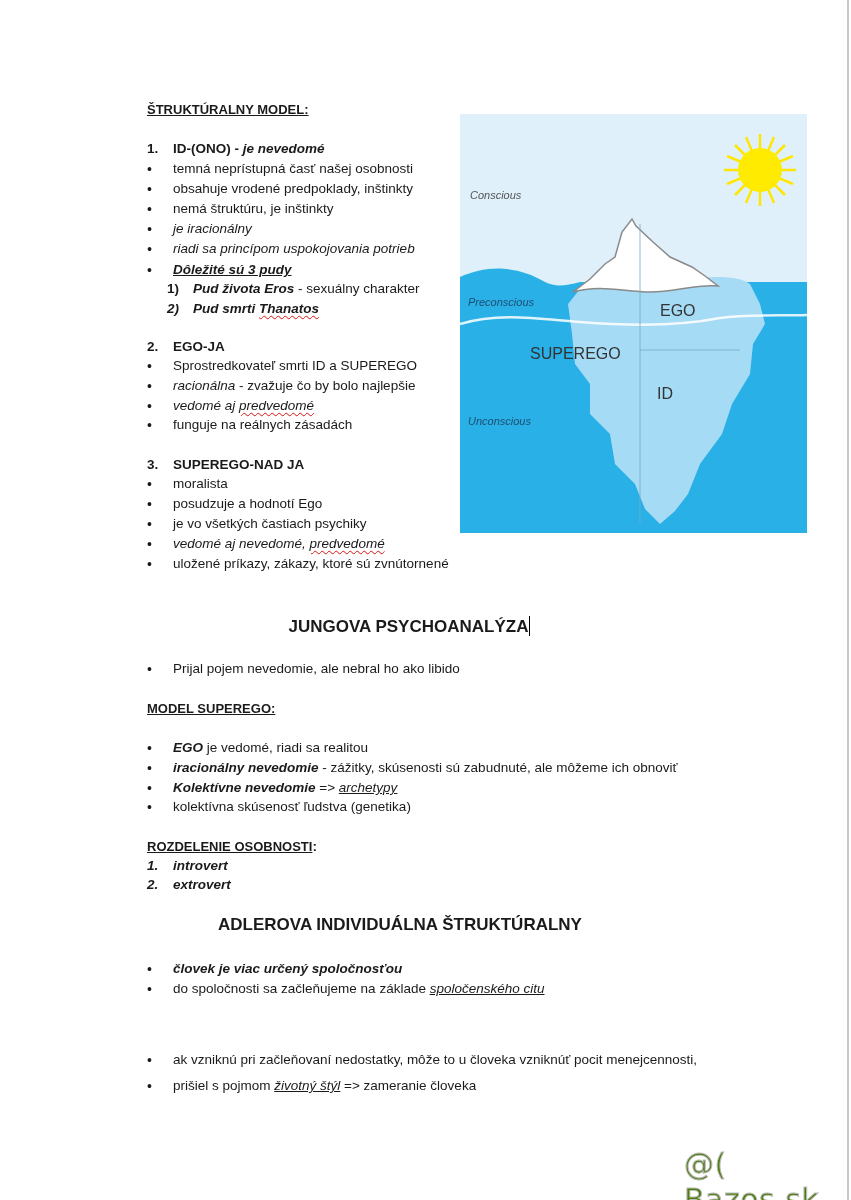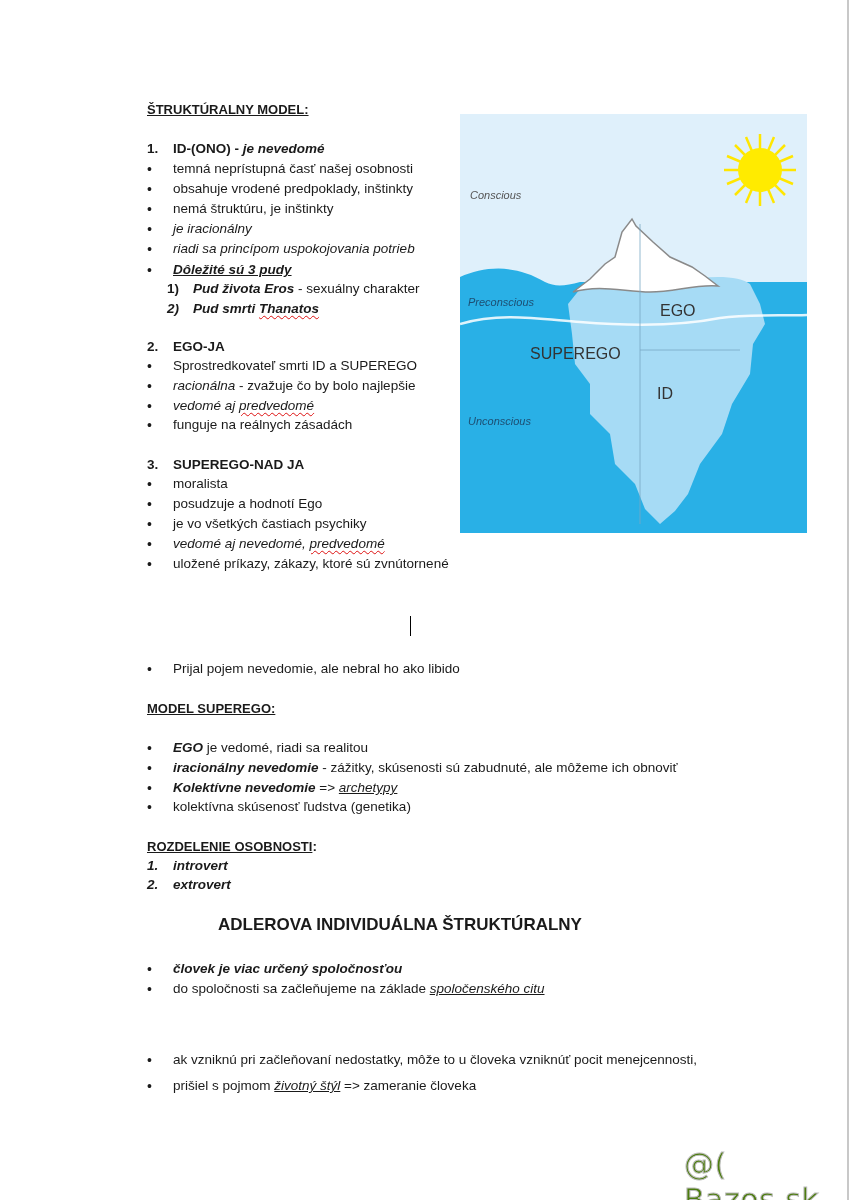--- a/index.html
+++ b/index.html
@@ -74,21 +74,21 @@
   </div>
   <div class="line bullet b" style="top:475px">moralista</div>
   <div class="line bullet b" style="top:495px">posudzuje a hodnotí Ego</div>
   <div class="line bullet b" style="top:515px">je vo všetkých častiach psychiky</div>
   <div class="line bullet b" style="top:535px">
     <span class="it">vedomé aj nevedomé, </span><span class="it squig">predvedomé</span>
   </div>
   <div class="line bullet b" style="top:555px">uložené príkazy, zákazy, ktoré sú zvnútornené</div>
 
   <div class="center-h" style="top:616px">
-    <span class="caret"></span>
+    <span>JUNGOVA PSYCHOANALÝZA</span><span class="caret"></span>
   </div>
   <div class="line bullet b" style="top:660px">Prijal pojem nevedomie, ale nebral ho ako libido</div>
 
   <div class="line h-under" style="top:700px">MODEL SUPEREGO:</div>
 
   <div class="line bullet b" style="top:739px">
     <span class="bold it">EGO</span><span> je vedomé, riadi sa realitou</span>
   </div>
   <div class="line bullet b" style="top:759px">
     <span class="bold it">iracionálny nevedomie</span><span> - zážitky, skúsenosti sú zabudnuté, ale môžeme ich obnoviť</span>

